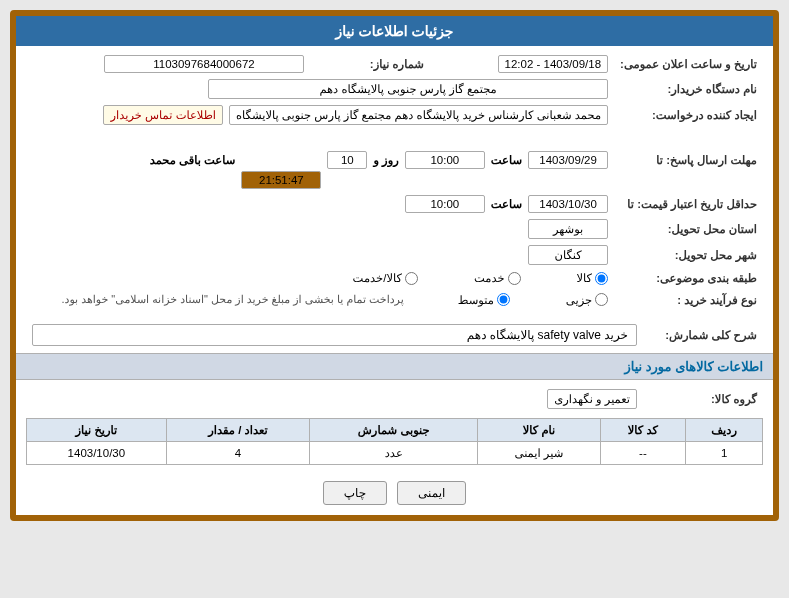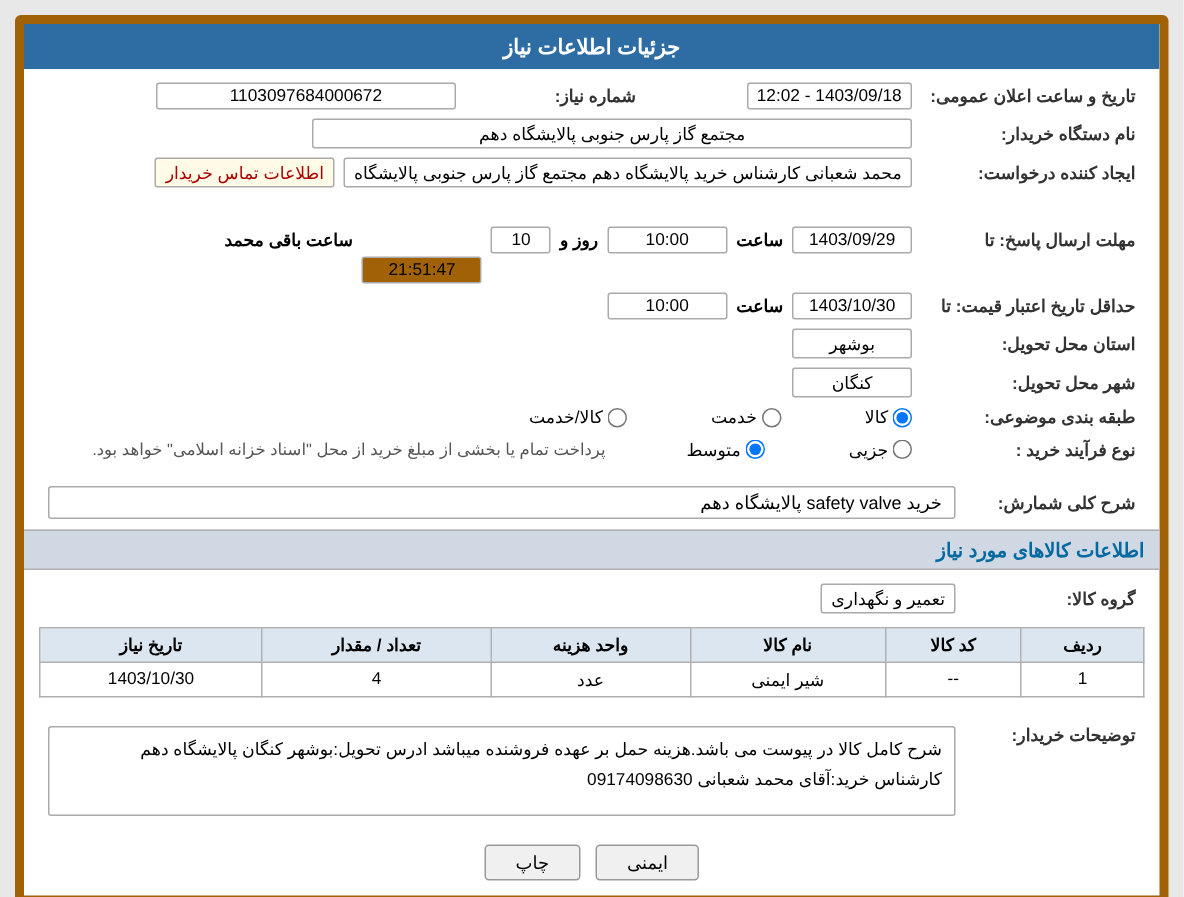--- a/index.html
+++ b/index.html
@@ -305,51 +305,38 @@
         </tr>
       </tbody>
         </table>
 
       <table class="grid-table">
         <thead>
           <tr>
             <th>ردیف</th>
             <th>کد کالا</th>
             <th>نام کالا</th>
-            <th>واحد هزینه</th>
+            <th>جنوبی شمارش</th>
             <th>تعداد / مقدار</th>
             <th>تاریخ نیاز</th>
           </tr>
         </thead>
         <tbody id="items-tbody">
         <tr>
               <td>1</td>
               <td>--</td>
               <td>شیر ایمنی</td>
               <td>عدد</td>
               <td>4</td>
               <td>1403/10/30</td>
             </tr>
           </tbody>
       </table>
     </div>
 
-    <div class="inner-section">
-      <table class="info-table">
-        <tbody>
-            <tr>
-          <td class="label-cell" style="vertical-align: top; padding-top:6px;">توضیحات خریدار:</td>
-          <td>
-            <div class="desc-box" style="white-space:pre-line; min-height:60px;">شرح کامل کالا در پیوست می باشد.هزینه حمل بر عهده فروشنده میباشد ادرس تحویل:بوشهر کنگان پالایشگاه دهم
-کارشناس خرید:آقای محمد شعبانی 09174098630</div>
-          </td>
-        </tr>
-      </tbody>
-        </table>
-    </div>
 
     <div class="btn-row">
       <button class="btn">ایمنی</button>
       <button class="btn">چاپ</button>
     </div>
 
   </div>
 </div>
 
 </body></html>

